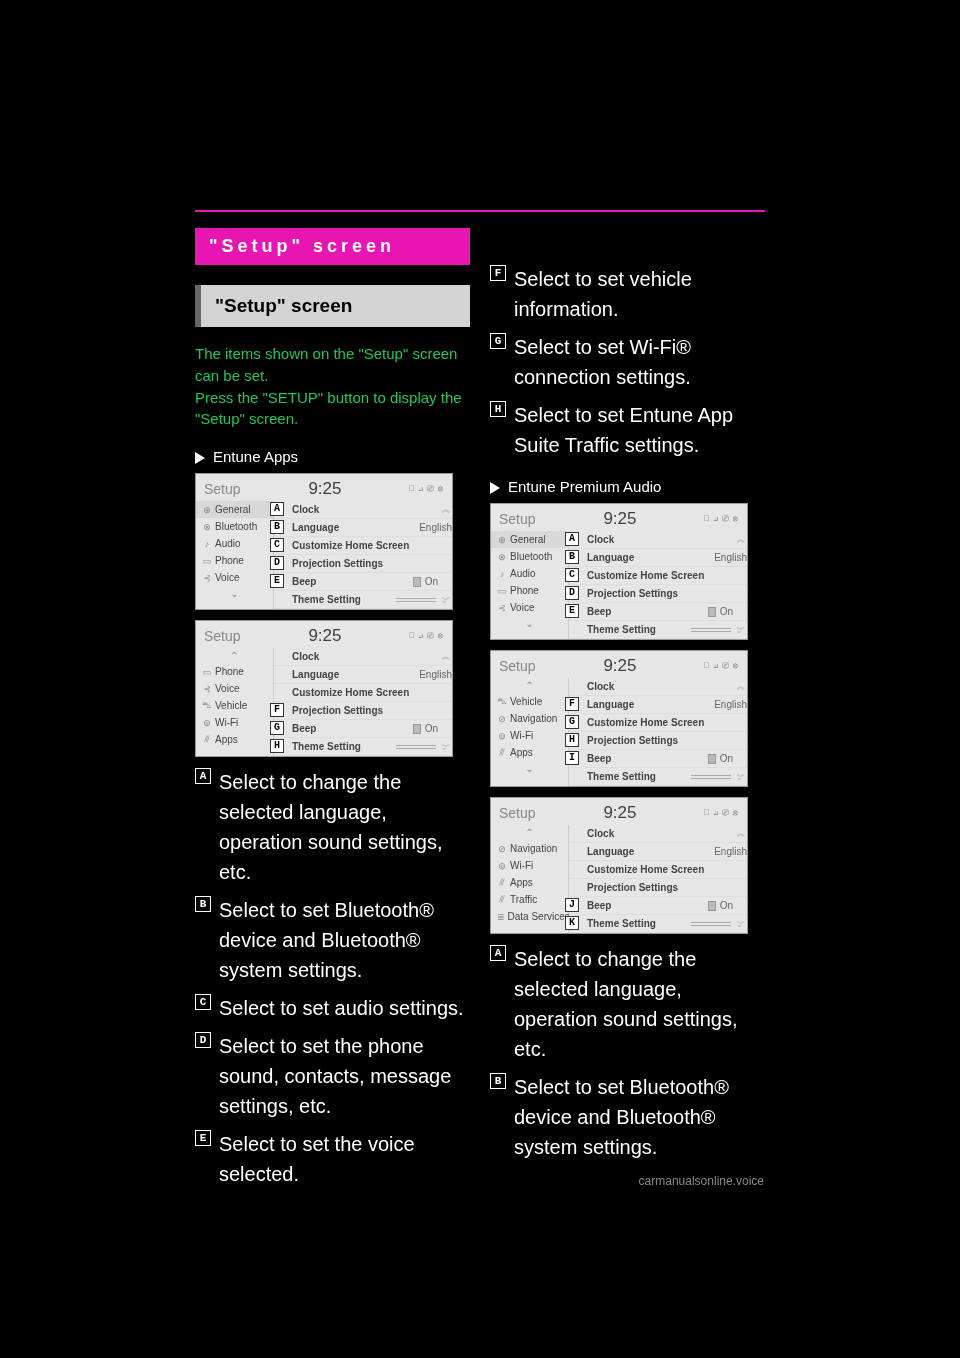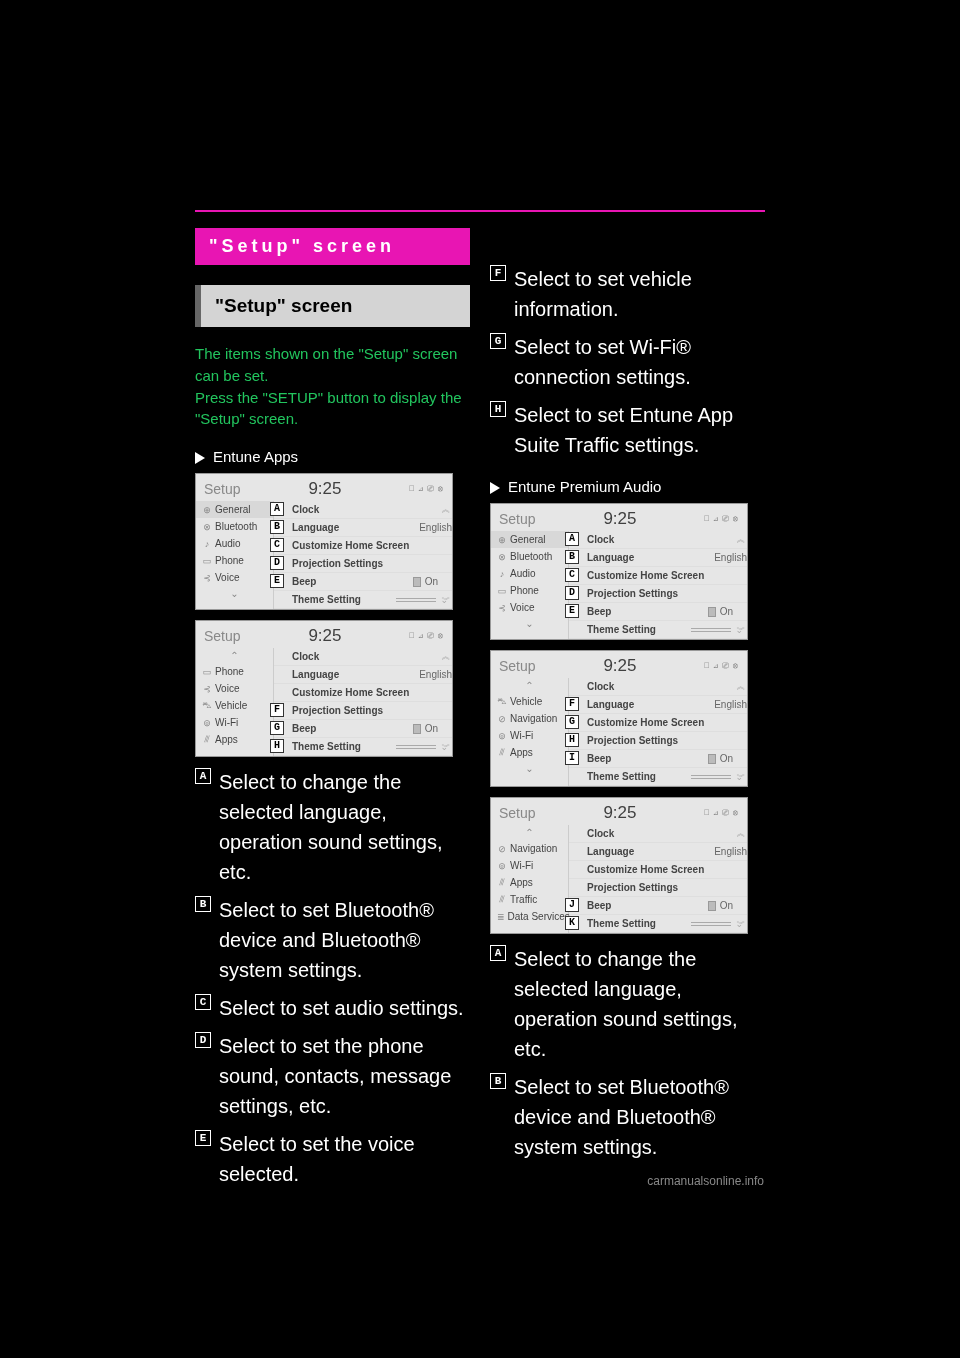--- a/index.html
+++ b/index.html
@@ -600,13 +600,13 @@
         </div>
       <div class="desc-item">
           <span class="desc-letter">B</span>
           <span class="desc-text">Select to set Bluetooth® device and Bluetooth® system settings.</span>
         </div>
     </div>
 
   </div>
 </div>
 
-<div class="footer">carmanualsonline.info</div>
+<div class="footer">carmanualsonline.voice</div>
 
 </body></html>

